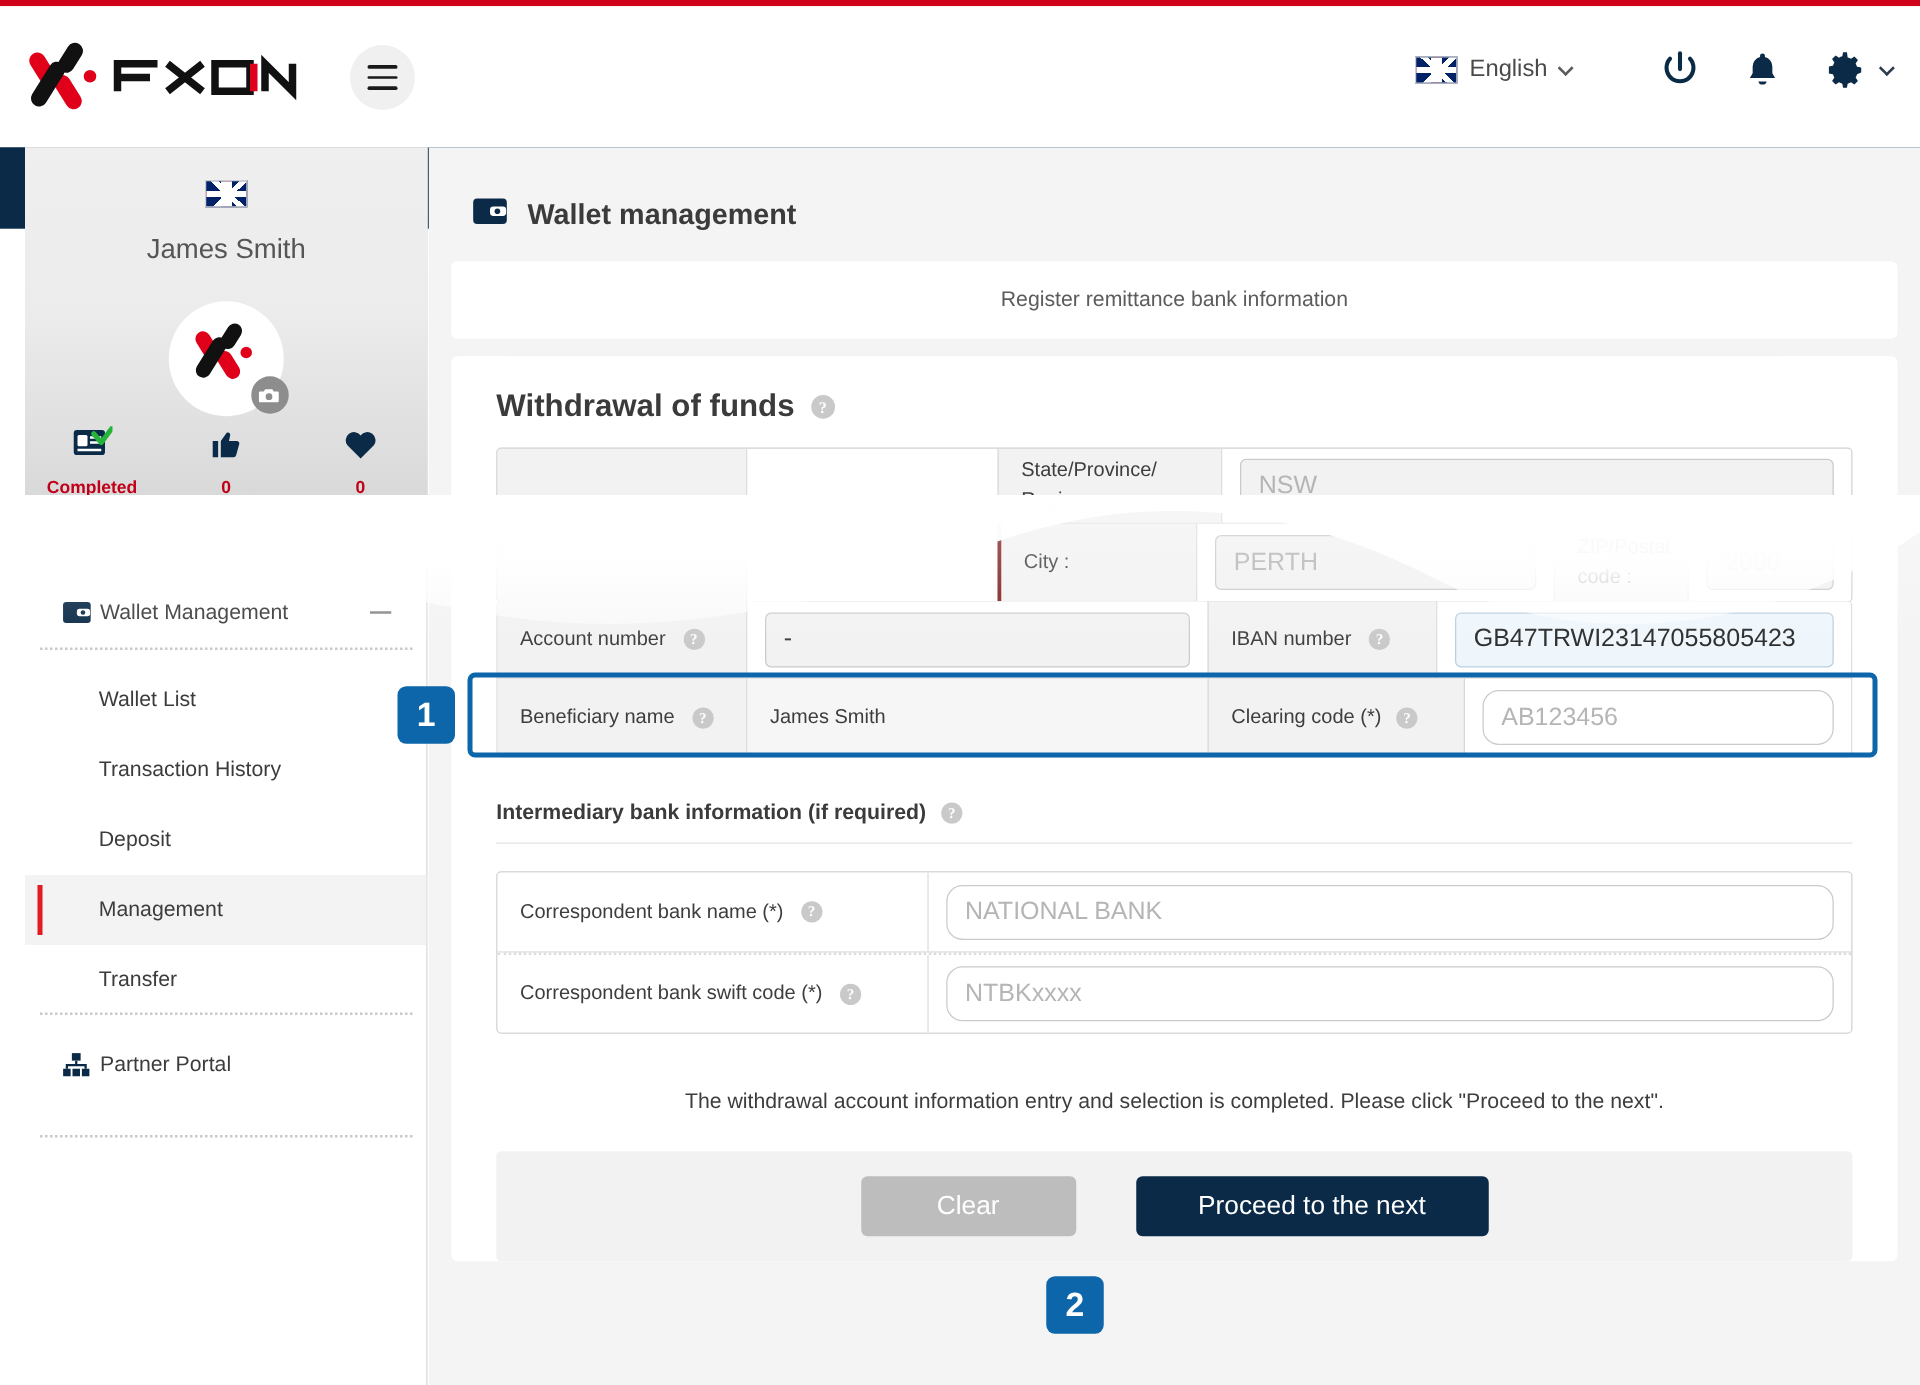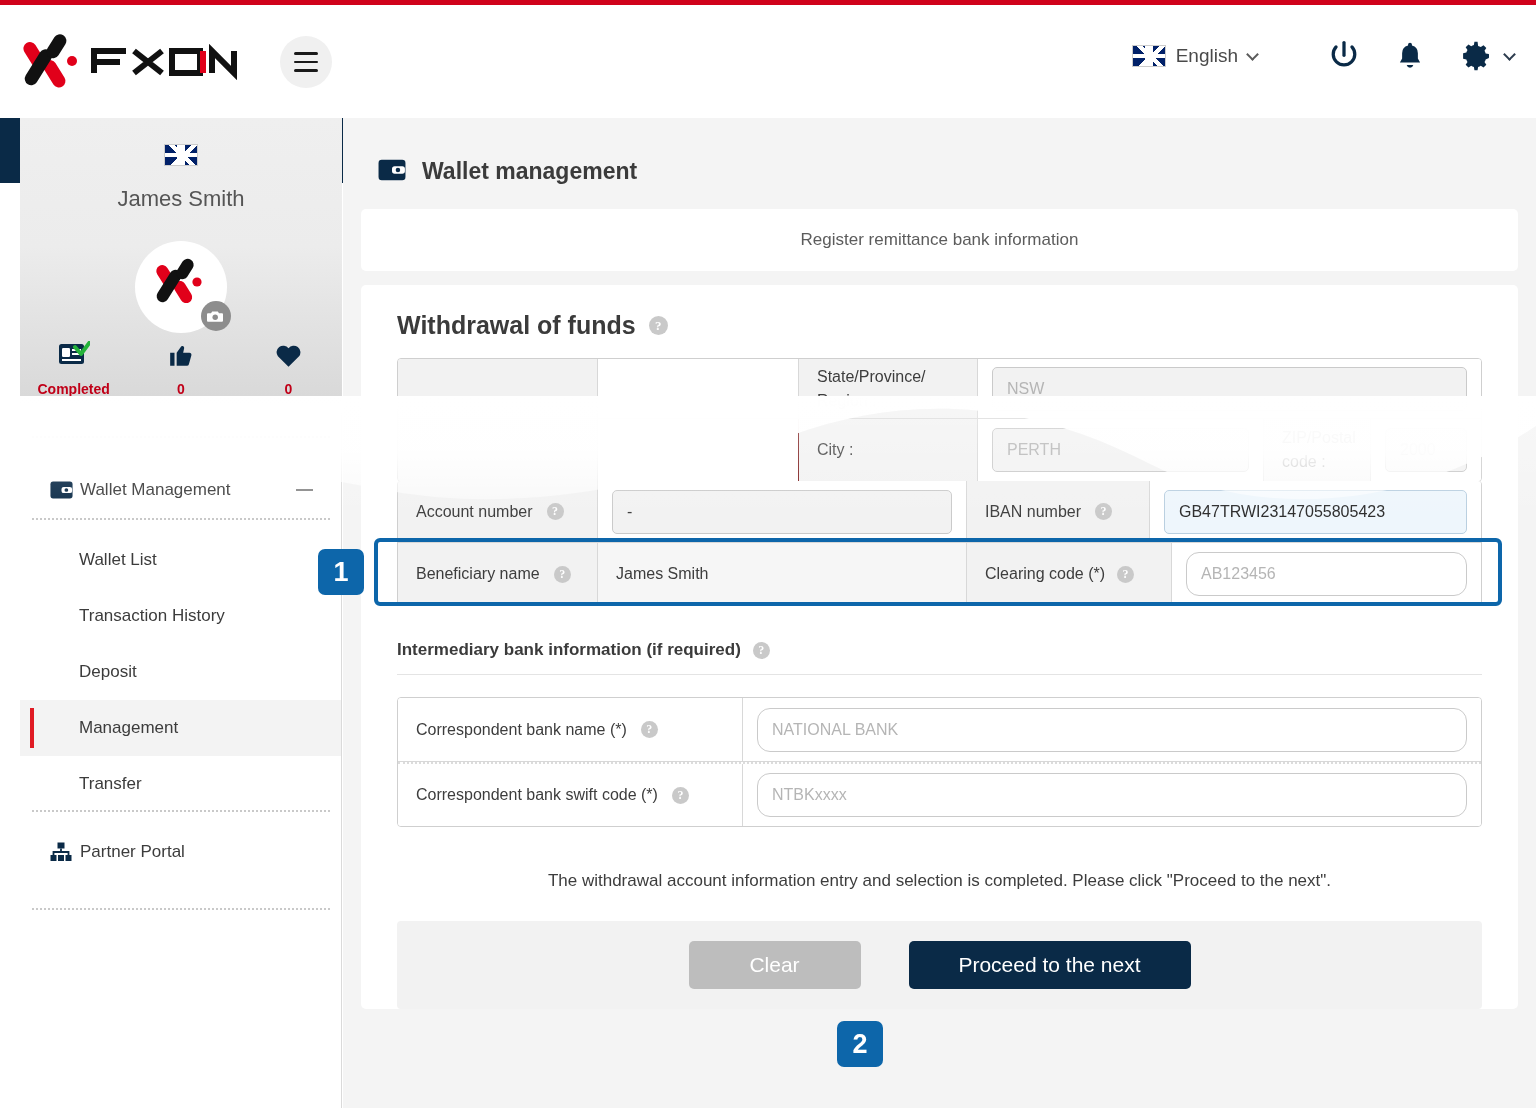--- a/index.html
+++ b/index.html
@@ -117,21 +117,21 @@
   .fgrid { margin-top:18px; border:1px solid #cfcfcf; border-radius:4px; overflow:hidden; }
   .frow { display:flex; border-bottom:1px solid #d8d8d8; }
   .frow:last-child { border-bottom:none; }
   .flabel {
     background:#f2f2f2; display:flex; align-items:center; gap:12px;
     font-size:16px; color:#3d3d3d; padding:0 18px; border-right:1px solid #d8d8d8;
   }
   .fval { display:flex; align-items:center; padding:11px 14px; background:#fff; }
   .inp {
     width:100%; height:44px; border:1px solid #cacaca; border-radius:5px;
-    background:#f2f2f2; padding:0 14px; font-size:16px; color:#3d3d3d;
+    background:#f2f2f2; padding:0 14px; font-size:20px; color:#3d3d3d;
     font-family:"Liberation Sans", sans-serif;
   }
   .inp.white { background:#fff;border-radius:13px; }
   .inp.sel { background:#eef6fc; border-color:#b9cfe0; color:#2b2b2b; }
   .inp::placeholder { color:#b5b5b5; }
   .plain { font-size:16px; color:#3d3d3d; padding-left:4px; }
 
   .qm2 {
     width:17px; height:17px; border-radius:50%; background:#c9c9c9; color:#fff;
     font-size:12px; font-weight:bold; display:inline-flex; align-items:center;
@@ -391,21 +391,21 @@
           <div class="fval" style="width:200px"></div>
           <div class="flabel" style="width:180px;border-left:1px solid #d8d8d8;white-space:pre-line;line-height:1.5">State/Province/
 Region :</div>
           <div class="fval" style="flex:1">
             <input class="inp" placeholder="NSW" style="">
           </div>
         </div>
         <div class="frow" style="height:62px">
           <div class="flabel" style="width:200px"></div>
           <div class="fval" style="width:200px"></div>
-          <div class="flabel" style="width:180px;border-left:1px solid #7f1d1d">City :</div>
+          <div class="flabel" style="width:160px;border-left:3px solid #7f1d1d">City :</div>
           <div class="fval" style="width:285px">
             <input class="inp" placeholder="PERTH" style="">
           </div>
           <div class="flabel" style="width:108px;border-left:1px solid #d8d8d8;white-space:pre-line;line-height:1.5">ZIP/Postal
 code :</div>
           <div class="fval" style="flex:1">
             <input class="inp" placeholder="2000" style="">
           </div>
         </div>
       </div>

